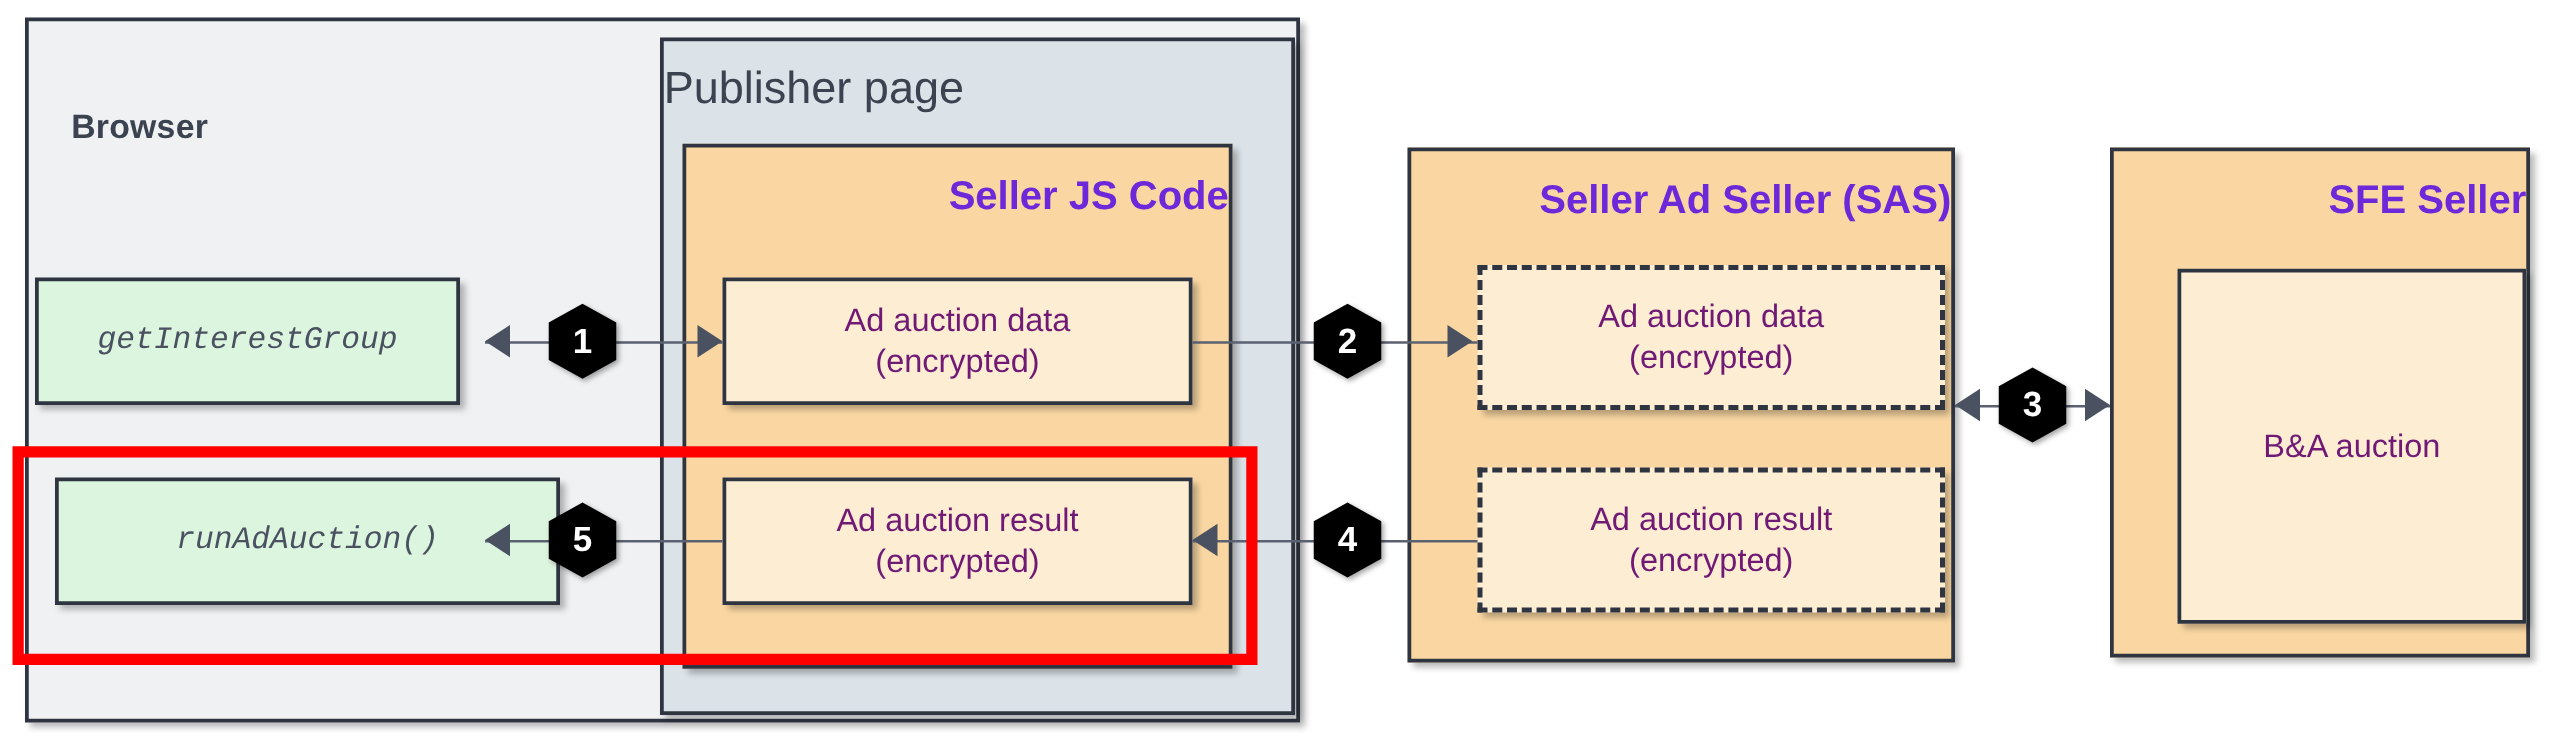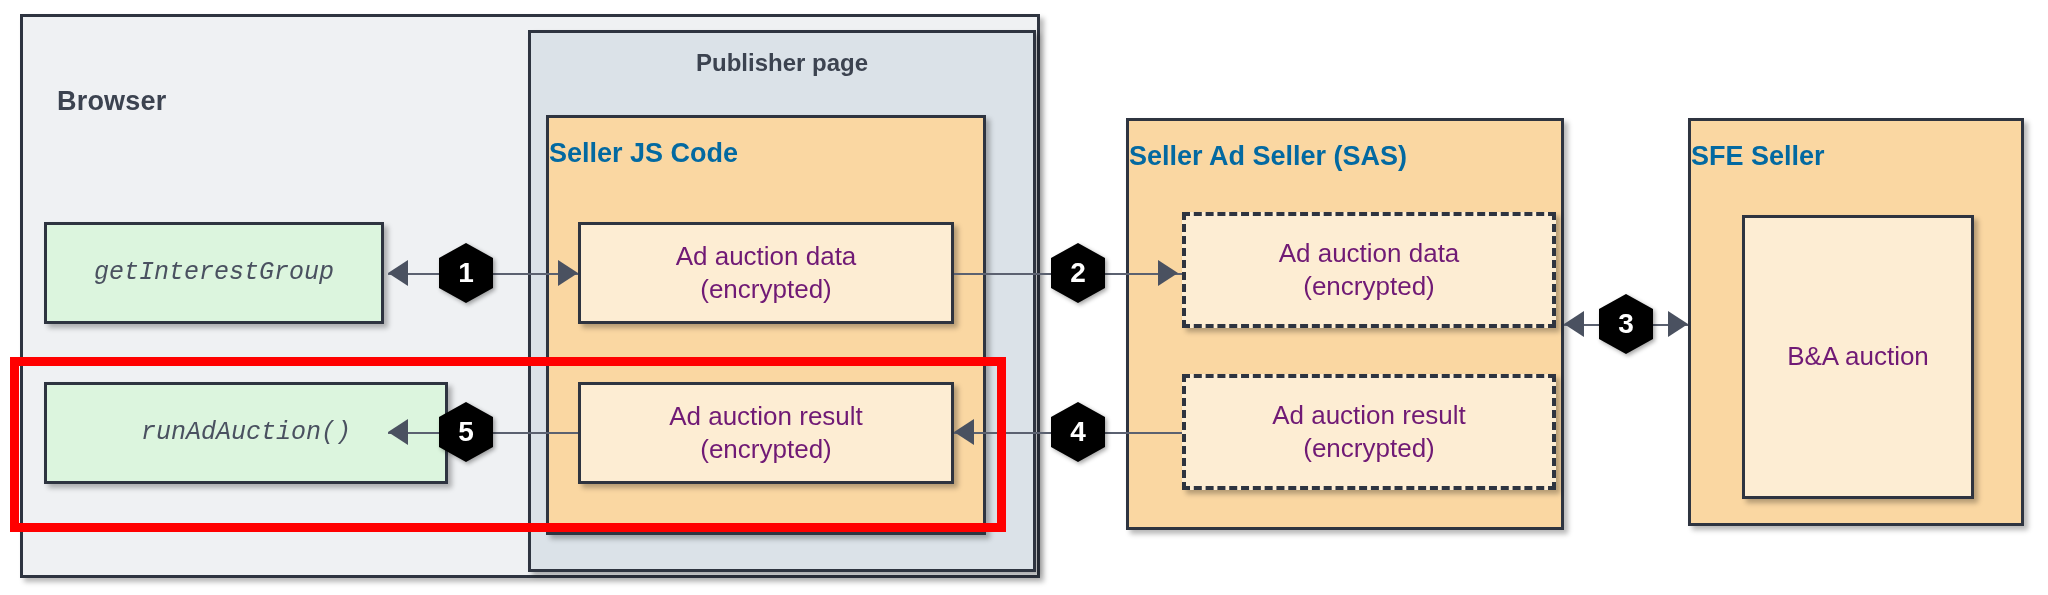--- a/index.html
+++ b/index.html
@@ -15,24 +15,24 @@
   .pubpage{background:#dbe2e8;border:3px solid #2e3440;}
   .sellerjs{background:#fad7a2;border:3px solid #2e3440;}
   .service{background:#fad7a2;border:3px solid #2e3440;}
   .green{background:#dcf5de;border:3px solid #2e3440;}
   .cream{background:#fdedd3;border:3px solid #2e3440;}
   .cream-dashed{background:#fdedd3;border:4px dashed #2e3440;}
 
   
   .lbl-browser{position:absolute;left:34px;top:26px;font-size:27px;font-weight:bold;
                color:#3c4350;letter-spacing:0.2px;margin-top:43px;}
-  .lbl-pub{position:absolute;left:0;right:0;top:16px;text-align:center;
-           font-size:24px;color:#3c4350;font-weight:bold;}
-  .lbl-section{position:absolute;left:0;right:0;top:20px;text-align:left;
-               font-size:27px;font-weight:bold;color:#0369a1;}
+  .lbl-pub{position:absolute;left:0;right:0;top:16px;text-align:left;
+           font-size:36px;color:#3c4350;}
+  .lbl-section{position:absolute;left:0;right:0;top:20px;text-align:right;
+               font-size:32px;font-weight:bold;color:#6d28d9;}
 
   .ctext{position:absolute;left:0;right:0;top:50%;transform:translateY(-50%);
          text-align:center;font-size:26px;color:#701a75;line-height:1.28;}
   .mono{font-family:"Liberation Mono","DejaVu Sans Mono",monospace;
         font-style:italic;font-size:25px;color:#4a5160;line-height:1.3;}
   .ital{}
 
   
   .redbox{position:absolute;border:9px solid #ff0000;background:transparent;
           box-sizing:border-box;z-index:40;}
@@ -77,21 +77,21 @@
     </div>
   </div>
 
   <div class="box cream shadow" style="left:578px;top:382px;width:376px;height:102px;">
     <div class="ctext">
       <span>Ad auction result</span><br>
       <span class="ital">(encrypted)</span>
     </div>
   </div>
 
-  <div class="box green shadow" style="left:44px;top:222px;width:340px;height:102px;">
+  <div class="box green shadow" style="left:28px;top:222px;width:340px;height:102px;">
     <div class="ctext mono">
       <span>getInterestGroup</span><br>
     </div>
   </div>
 
   <div class="box green shadow" style="left:44px;top:382px;width:404px;height:102px;">
     <div class="ctext mono">
       <span>runAdAuction()</span>
     </div>
   </div>
@@ -111,21 +111,21 @@
     <div class="ctext">
       <span>Ad auction result</span><br>
       <span class="ital">(encrypted)</span>
     </div>
   </div>
 
   <div class="box service shadow" style="left:1688px;top:118px;width:336px;height:408px;">
     <div class="lbl-section">SFE Seller</div>
   </div>
 
-  <div class="box cream shadow" style="left:1742px;top:215px;width:232px;height:284px;">
+  <div class="box cream shadow" style="left:1742px;top:215px;width:279px;height:284px;">
     <div class="ctext">B&amp;A auction</div>
   </div>
 
   <div class="hline" style="left:388px;top:273px;width:190px;"></div>
   <div class="arrow arrow-l" style="left:388px;top:260px;"></div>
   <div class="arrow arrow-r" style="left:558px;top:260px;"></div>
 
   <div class="hline" style="left:954px;top:273px;width:228px;"></div>
   <div class="arrow arrow-r" style="left:1158px;top:260px;"></div>
 

